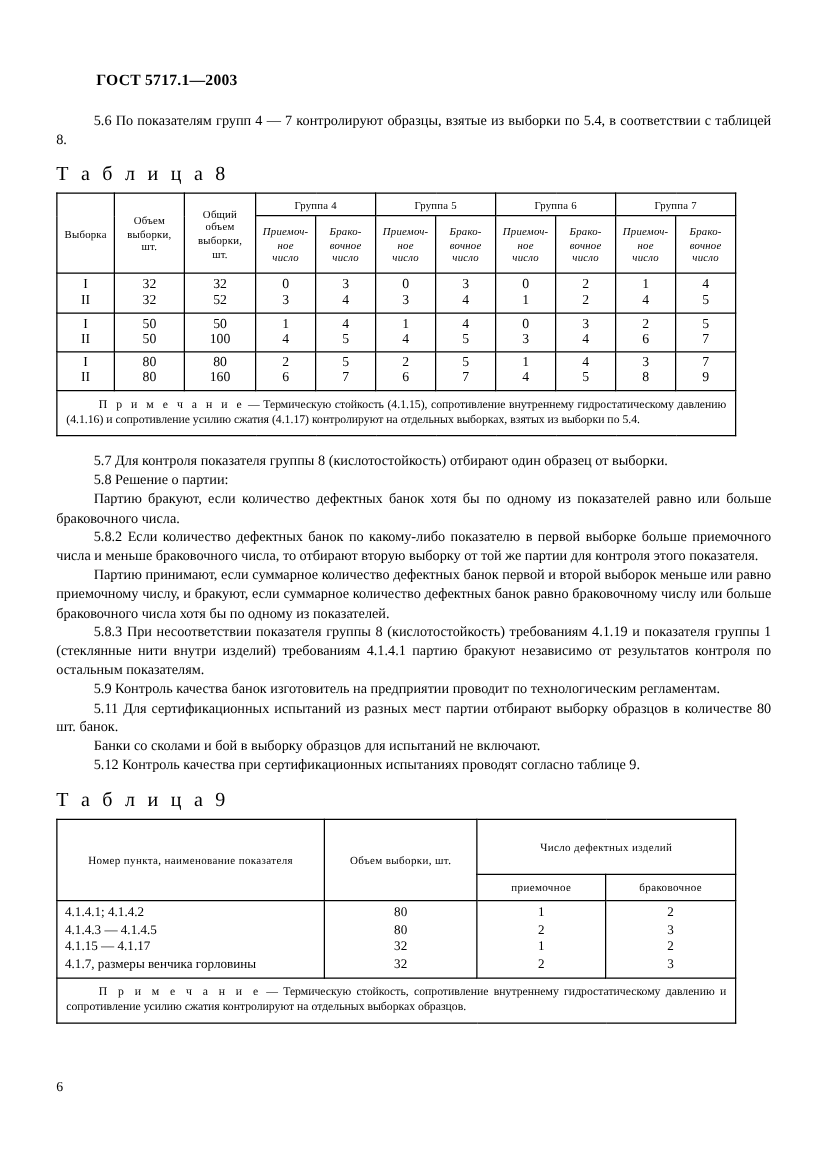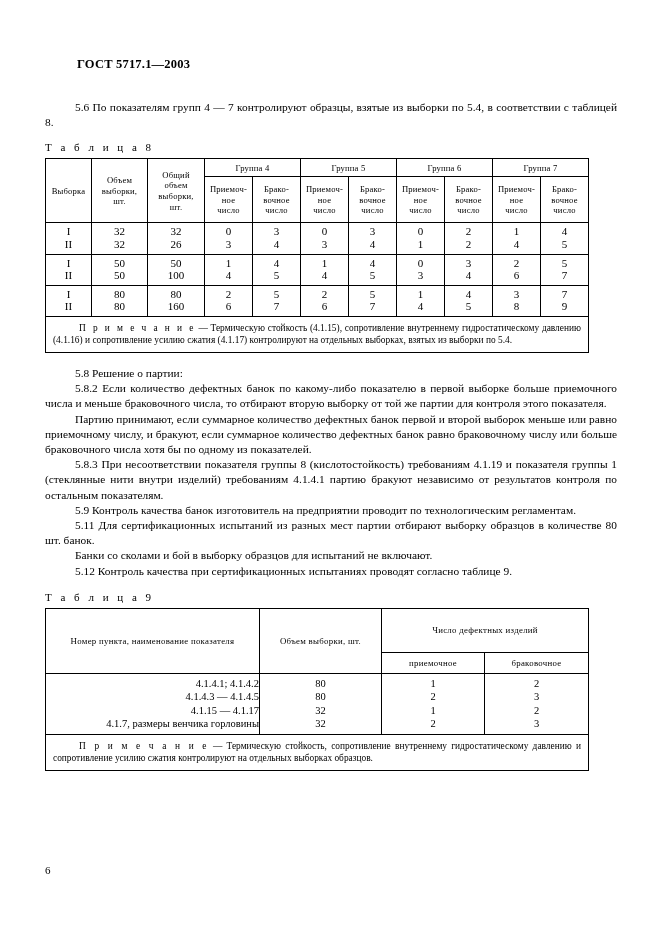--- a/index.html
+++ b/index.html
@@ -30,39 +30,39 @@
     top: 57px;
     font-size: 12.5px;
     font-weight: bold;
     letter-spacing: 0.2px;
   }
 
   
   .content {
     position: absolute;
     left: 45px;
-    top: 100px;
+    top: 90px;
     width: 572px;
   }
   p.para {
     margin: 0;
     font-size: 11.4px;
     line-height: 15.2px;
     text-align: justify;
     text-indent: 30px;
     padding: 0;
   }
 
   .block-gap-1 { height: 11px; }
   .block-gap-2 { height: 13px; }
   .block-gap-3 { height: 12px; }
 
   
   .tbl-caption {
-    font-size: 11px;
+    font-size: 16px;
     letter-spacing: 3px;
     margin: 0 0 5px 0;
     font-family: "Liberation Serif", "DejaVu Serif", serif;
   }
 
   
   table.gost {
     border-collapse: collapse;
     width: 100%;
     table-layout: fixed;
@@ -81,21 +81,21 @@
     letter-spacing: 0.2px;
     padding: 2px 1px;
   }
   table.gost .outer {
     border-width: 1.6px;
   }
 
   
   #table8 { width: 543px; }
   #table8 .grp-head { height: 18px; }
-  #table8 .sub-head { height: 46px; }
+  #table8 .sub-head { height: 46px; font-style: italic; }
   #table8 td.datacell {
     font-size: 11px;
     line-height: 12.6px;
     padding: 2px 0 3px 0;
     font-family: "Liberation Serif", "DejaVu Serif", serif;
   }
   #table8 td.first-col { font-family: "Liberation Serif", "DejaVu Serif", serif; }
 
   .note-cell {
     text-align: left !important;
@@ -112,21 +112,21 @@
   }
   .note-word {
     letter-spacing: 2.2px;
   }
 
   
   #table9wrap { width: 543px; }
   #table9 .th-tall { height: 44px; }
   #table9 .th-sub { height: 21px; }
   #table9 td.t9-name {
-    text-align: right;
+    text-align: left;
     padding: 3px 0 4px 6px;
     font-size: 10.5px;
     line-height: 13.4px;
   }
   #table9 td.t9-num {
     font-size: 10.5px;
     line-height: 13.4px;
     padding: 3px 0 4px 0;
   }
   #table9 thead th {
@@ -243,21 +243,21 @@
           <td class="datacell first-col">
             <span class="stack">I</span>
             <span class="stack">II</span>
           </td>
           <td class="datacell">
             <span class="stack">32</span>
             <span class="stack">32</span>
           </td>
           <td class="datacell">
             <span class="stack">32</span>
-            <span class="stack">26</span>
+            <span class="stack">52</span>
           </td>
           <td class="datacell">
             <span class="stack">0</span>
             <span class="stack">3</span>
           </td>
           <td class="datacell">
             <span class="stack">3</span>
             <span class="stack">4</span>
           </td>
           <td class="datacell">
@@ -385,21 +385,23 @@
             <p>
               <span class="note-word">П р и м е ч а н и е</span><span> — Термическую стойкость (4.1.15), сопротивление внутреннему гидростатическому давлению (4.1.16) и сопротивление усилию сжатия (4.1.17) контролируют на отдельных выборках, взятых из выборки по 5.4.</span>
             </p>
           </td>
         </tr>
       </tbody>
     </table>
 
     <div class="block-gap-2"></div>
 
+    <p class="para">5.7  Для контроля показателя группы 8 (кислотостойкость) отбирают один образец от выборки.</p>
     <p class="para">5.8  Решение о партии:</p>
+    <p class="para">Партию бракуют, если количество дефектных банок хотя бы по одному из показателей равно или больше браковочного числа.</p>
     <p class="para">5.8.2  Если количество дефектных банок по какому-либо показателю в первой выборке больше приемочного числа и меньше браковочного числа, то отбирают вторую выборку от той же партии для контроля этого показателя.</p>
     <p class="para">Партию принимают, если суммарное количество дефектных банок первой и второй выборок меньше или равно приемочному числу, и бракуют, если суммарное количество дефектных банок равно браковочному числу или больше браковочного числа хотя бы по одному из показателей.</p>
     <p class="para">5.8.3  При несоответствии показателя группы 8 (кислотостойкость) требованиям 4.1.19 и показателя группы 1 (стеклянные нити внутри изделий) требованиям 4.1.4.1 партию бракуют независимо от результатов контроля по остальным показателям.</p>
     <p class="para">5.9  Контроль качества банок изготовитель на предприятии проводит по технологическим регламентам.</p>
     <p class="para">5.11  Для сертификационных испытаний из разных мест партии отбирают выборку образцов в количестве 80 шт. банок.</p>
     <p class="para">Банки со сколами и бой в выборку образцов для испытаний не включают.</p>
     <p class="para">5.12  Контроль качества при сертификационных испытаниях проводят согласно таблице 9.</p>
 
     <div class="block-gap-3"></div>
 

